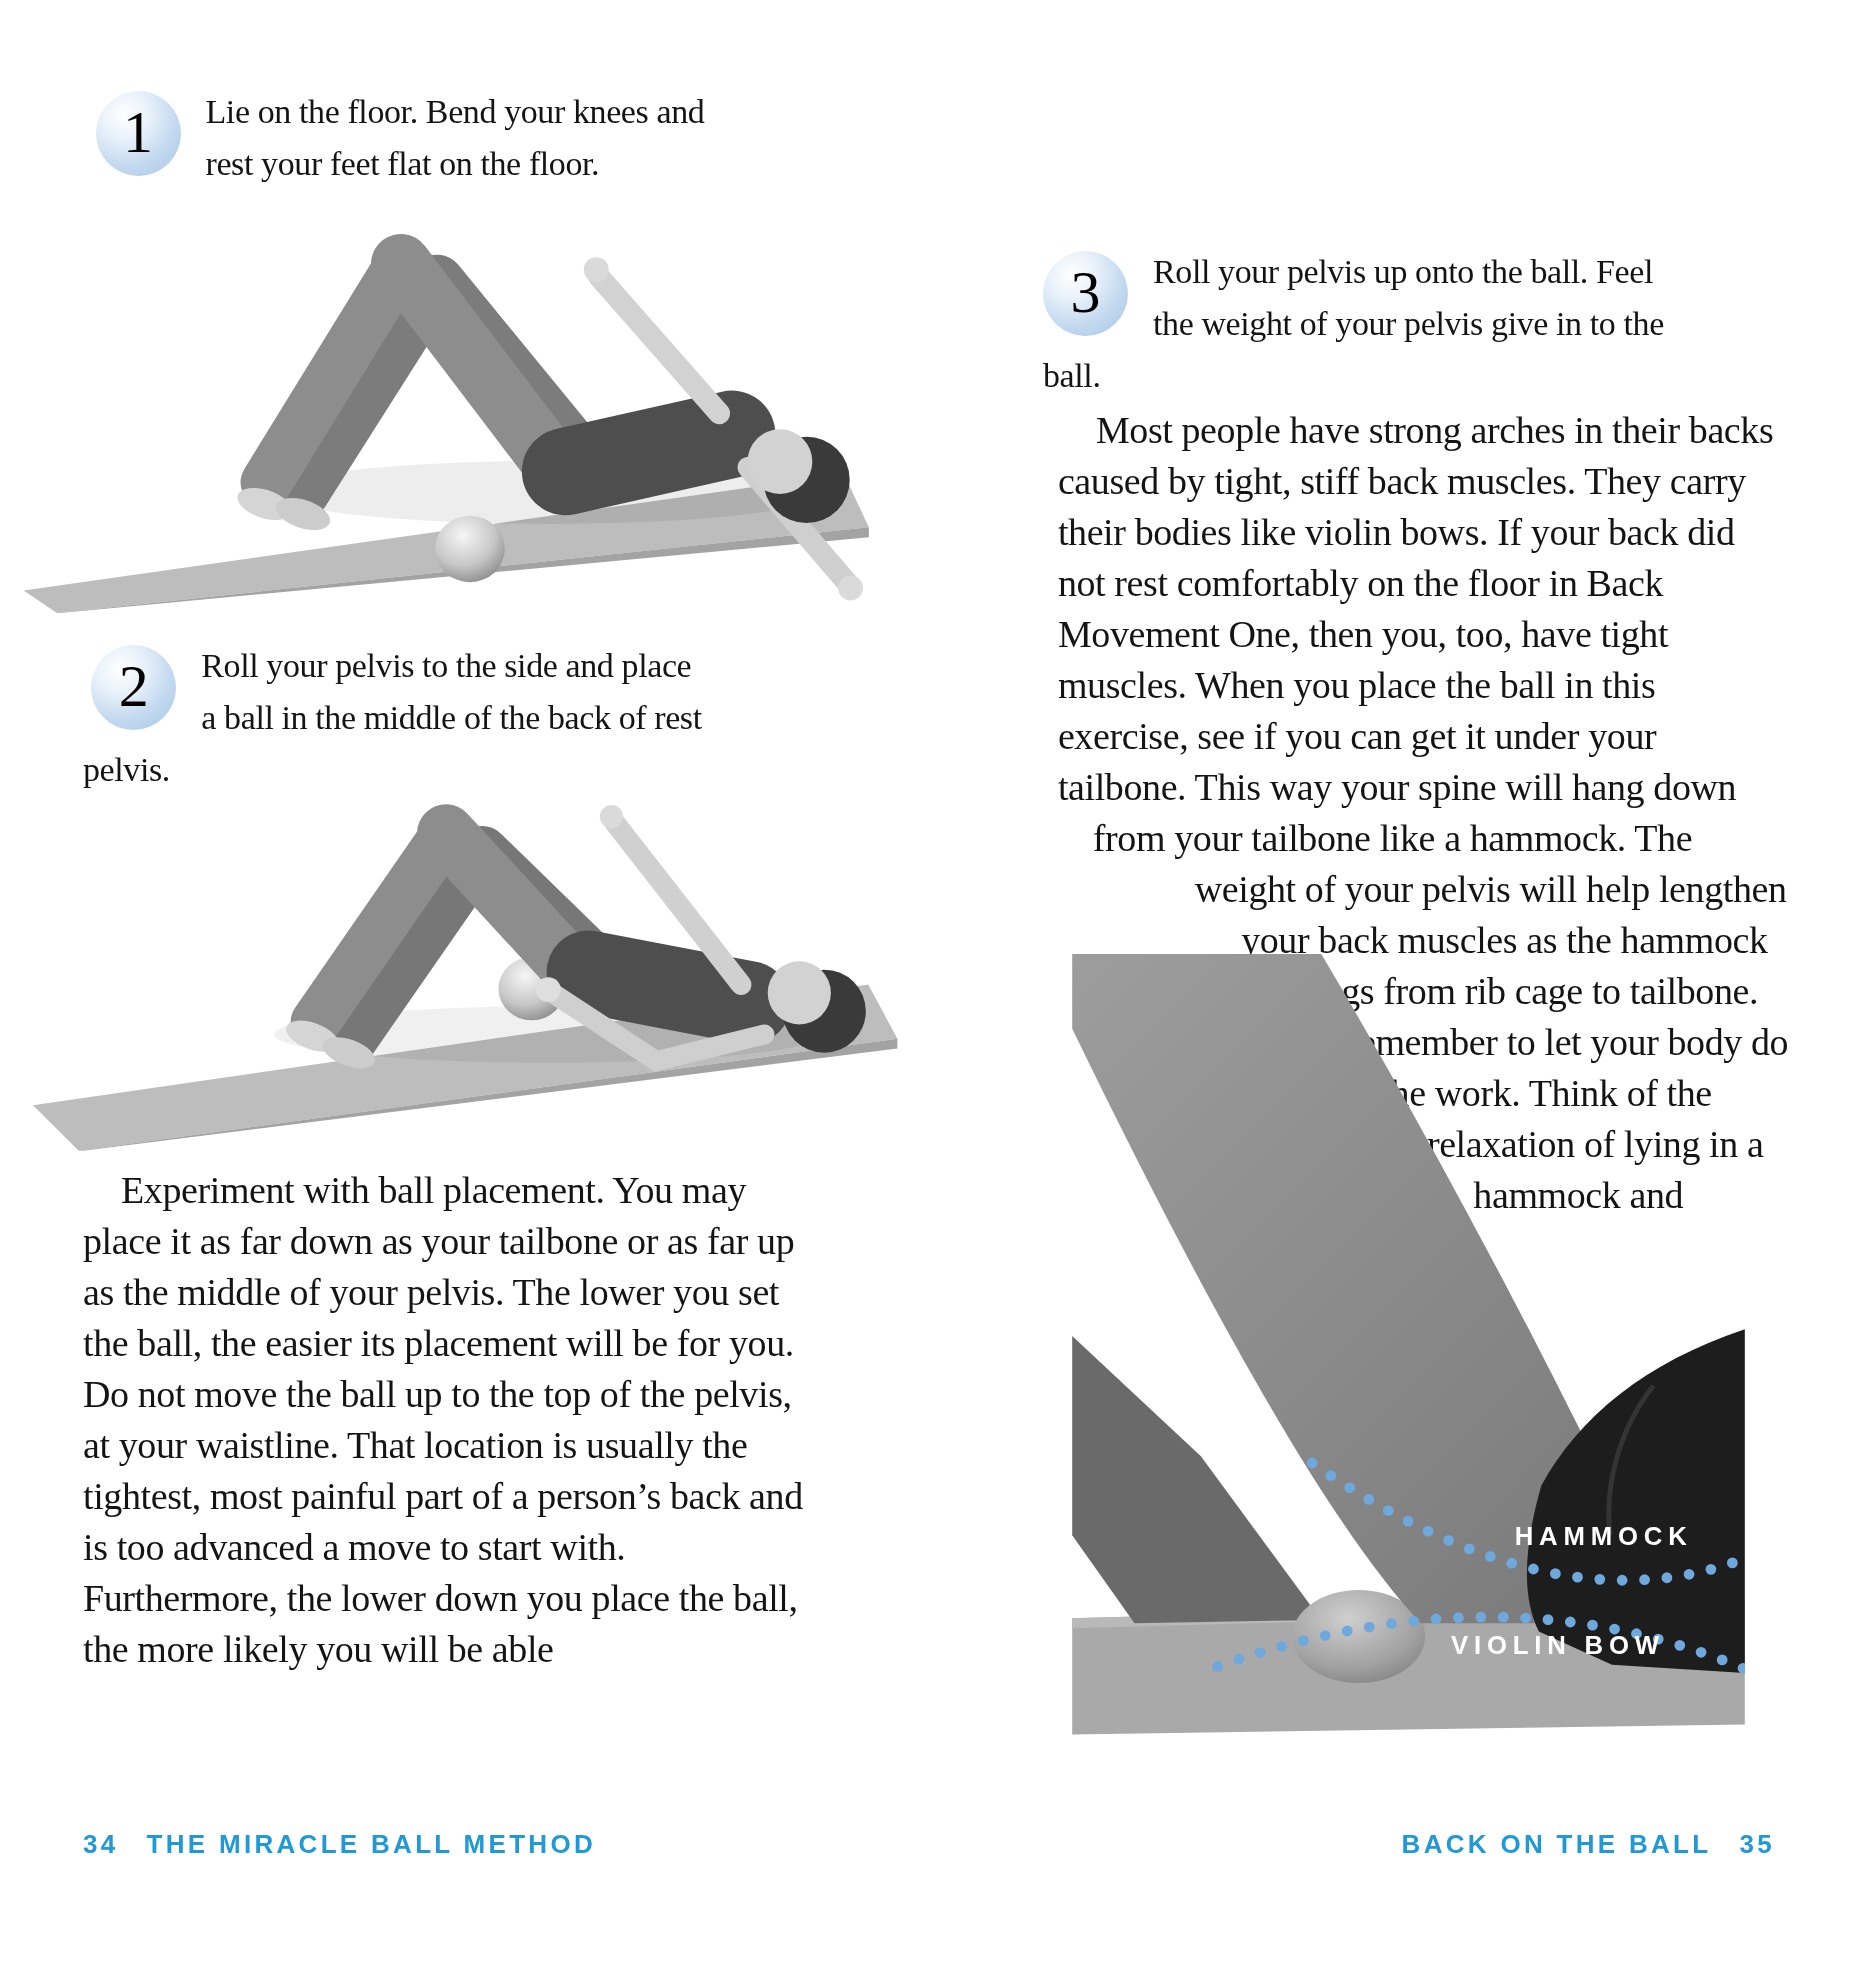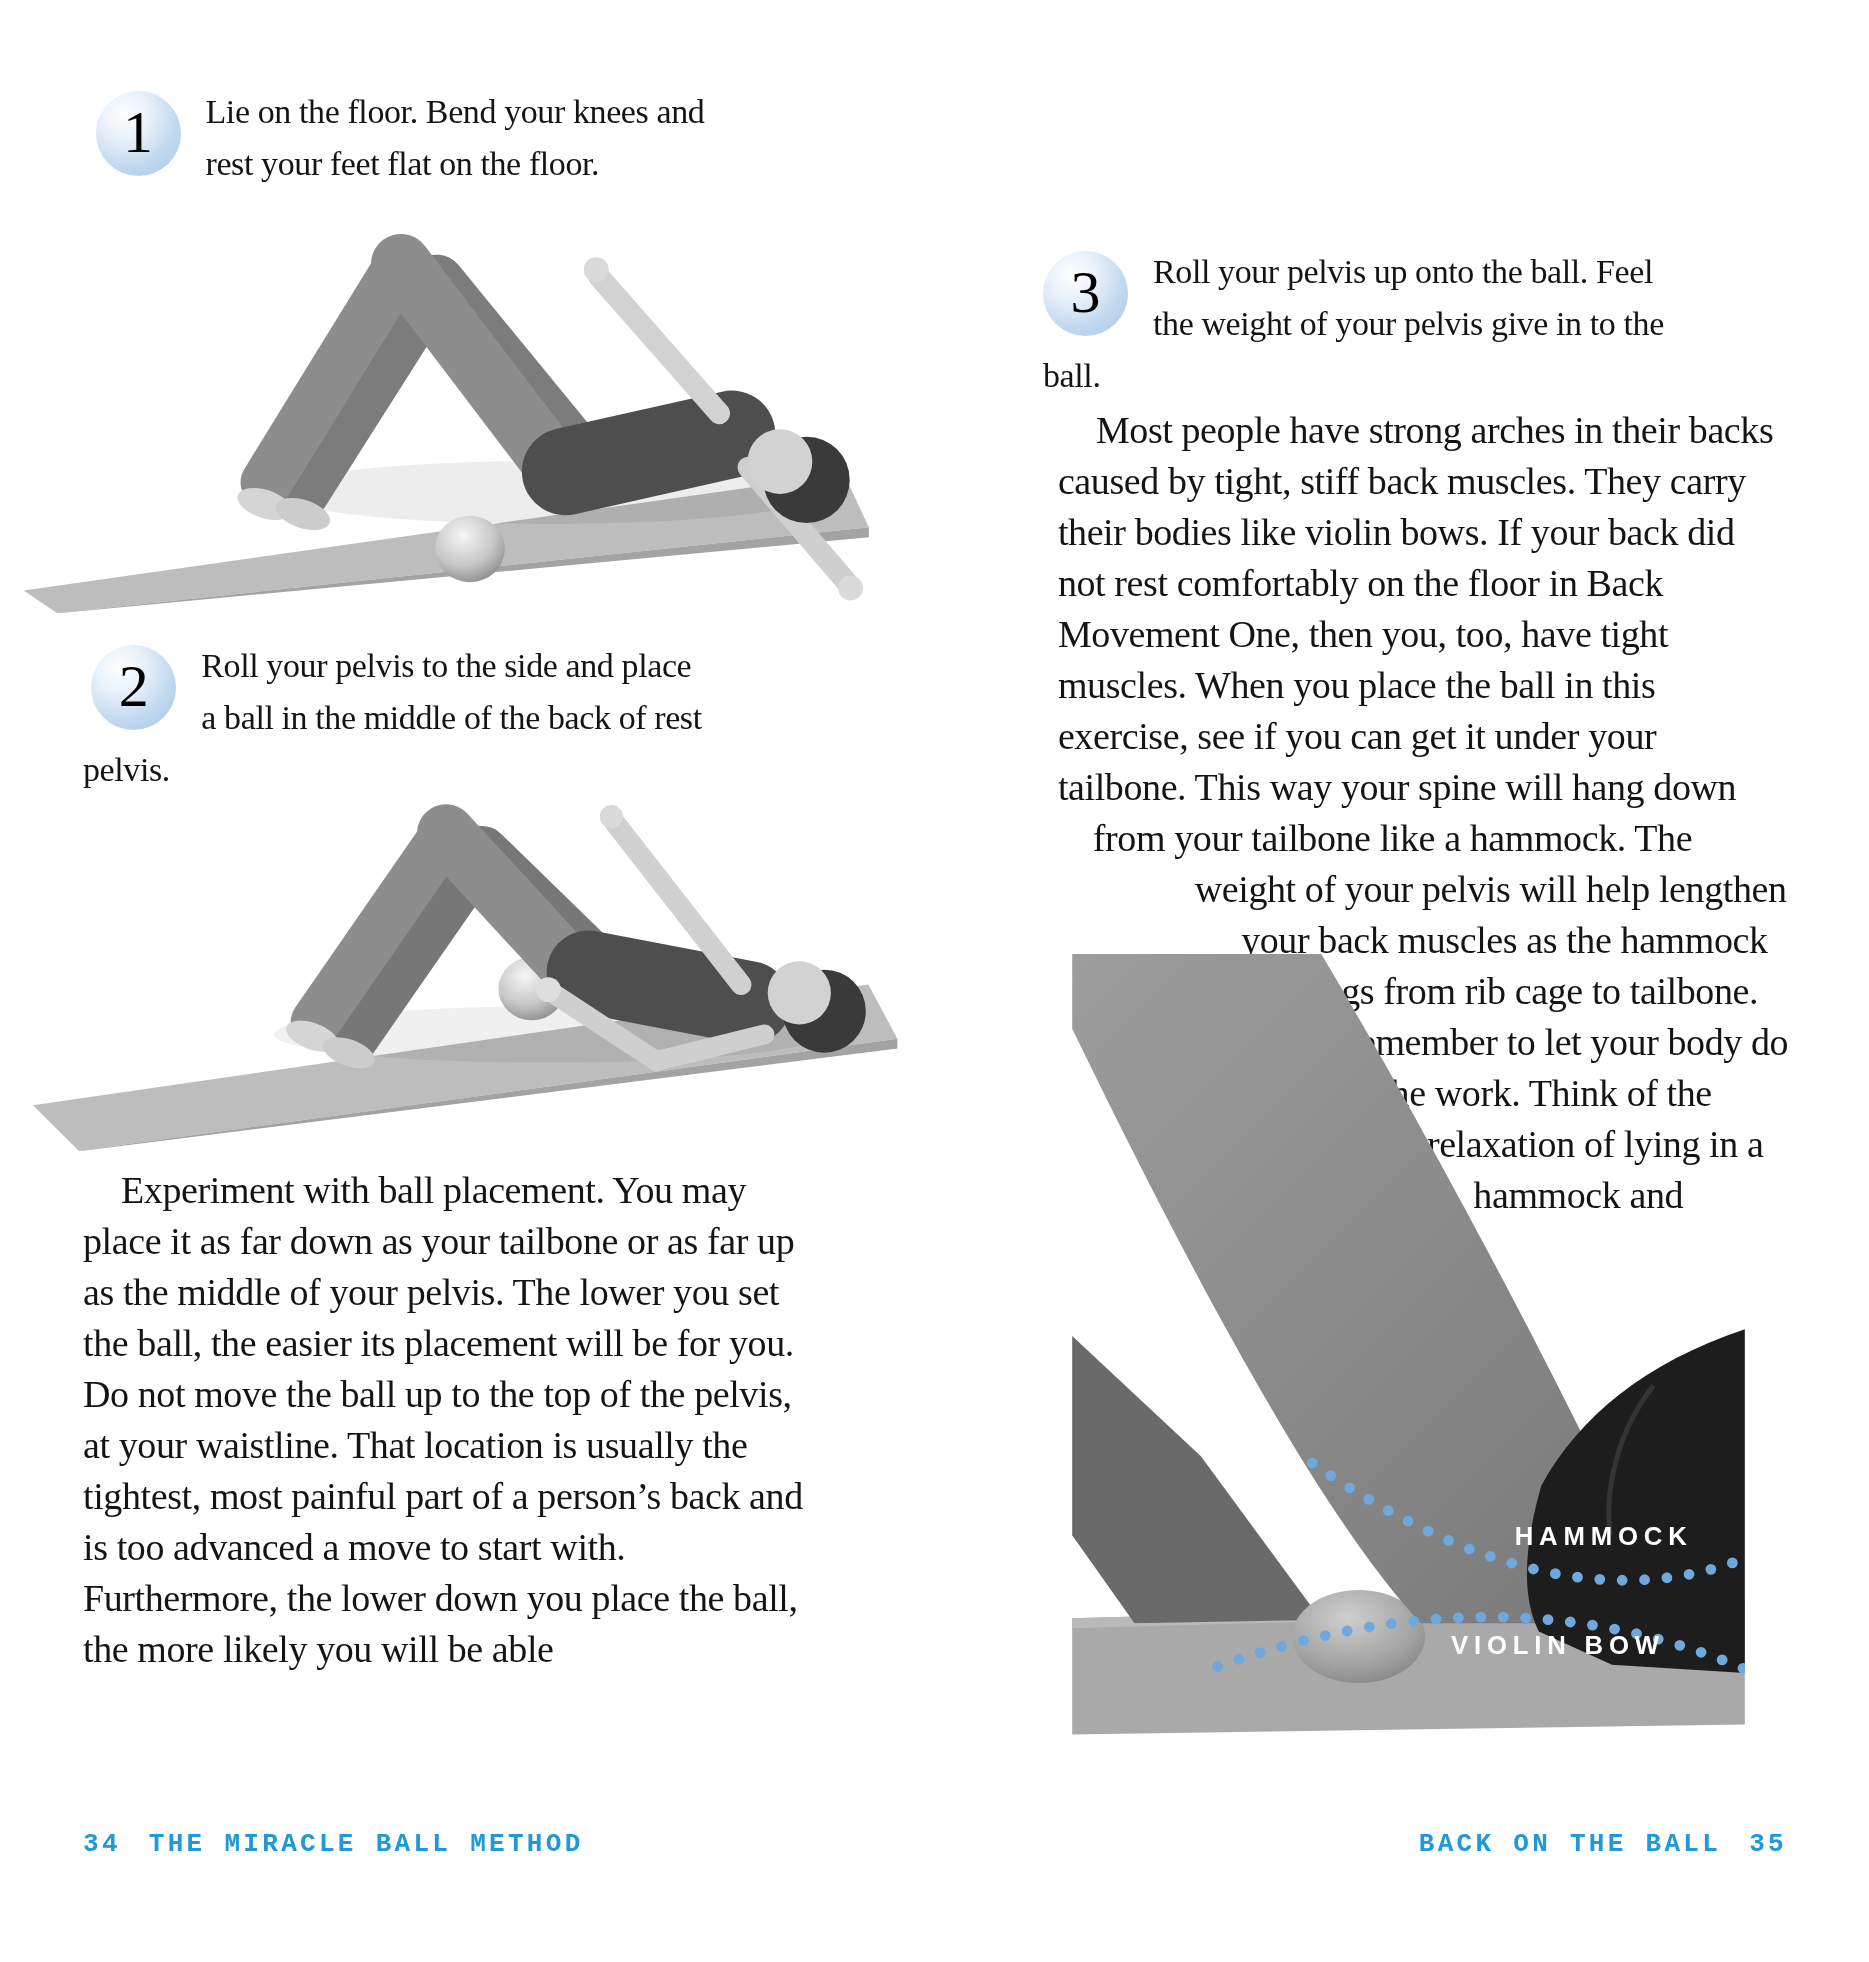--- a/index.html
+++ b/index.html
@@ -31,26 +31,26 @@
 
   
   .wrap-block { position:absolute; top:405px; left:0; width:748px; height:1412px; }
   .leg-float {
     float:left; width:582px; height:997px;
     shape-outside: polygon(0 0, 3.3px 0, 3.3px 459px, 116px 488px, 523px 935px, 582px 968px, 582px 997px, 0 997px);
     shape-margin:11.6px;
   }
 
   .footer {
-    position:absolute; top:1829px; font-family:Liberation Mono, monospace;
+    position:absolute; top:1829px; font-family:Liberation Sans, sans-serif;
     font-weight:bold; font-size:26px; letter-spacing:3.3px; color:#2099d6;
     white-space:nowrap;
   }
   .footer-left { left:0; }
-  .footer-right { right:4px; text-align:left; }
+  .footer-right { right:16px; text-align:left; }
   .footer .gap { display:inline-block; width:28px; }
 
   .diagram-label {
     font-family:"Liberation Sans", sans-serif; font-weight:600;
     letter-spacing:7px; fill:#ffffff; font-size:31px;
   }
 </style>
 </head>
 <body>
 

